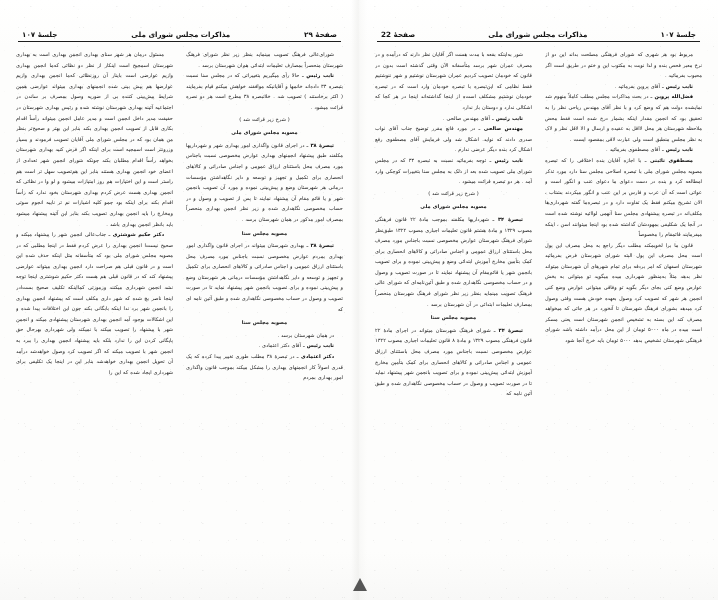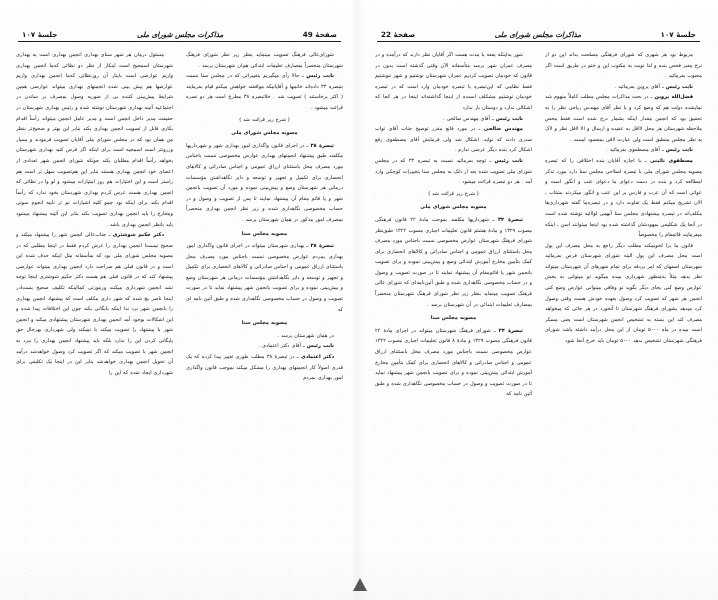--- a/index.html
+++ b/index.html
@@ -86,21 +86,20 @@
     letter-spacing: 0.2px;
     padding: 0 6px 2px 6px;
     height: 13px;
   }
 
   .page-header .hdr-side { white-space: nowrap; text-align: center; }
   .page-header .hdr-center {
     flex: 1;
     text-align: center;
     white-space: nowrap;
-    font-style: italic;
   }
 
   .rule {
     height: 0;
     border-top: 1.6px solid #111;
     margin: 0 2px 7px 2px;
     opacity: .92;
   }
 
   .columns {
@@ -196,21 +195,21 @@
             <p class="cen">مصوبه مجلس شورای ملی</p>
             <p><span class="spk">تبصرهٔ ۳۴ ـ</span> شهرداریها مکلفند بموجب مادهٔ ۲۲ قانون فرهنگی مصوب ۱۳۲۹ و مادهٔ هشتم قانون تعلیمات اجباری مصوب ۱۳۲۲ طبق‌نظر شورای فرهنگ شهرستان عوارض مخصوصی نسبت باجناس مورد مصرف محل باستثنای ارزاق عمومی و اجناس صادراتی و کالاهای انحصاری برای کمک بتأمین مخارج آموزش ابتدائی وضع و پیش‌بینی نموده و برای تصویب بانجمن شهر یا قائم‌مقام آن پیشنهاد نمایند تا در صورت تصویب و وصول و در حساب مخصوصی نگاهداری شده و طبق آئین‌نامه‌ای که شورای عالی فرهنگ تصویب مینماید بنظر زیر نظر شورای فرهنگ شهرستان منحصراً بمصارف تعلیمات ابتدائی در آن شهرستان برسد .</p>
             <p class="cen">مصوبه مجلس سنا</p>
             <p><span class="spk">تبصرهٔ ۳۴ ـ</span> شورای فرهنگ شهرستان میتواند در اجرای مادهٔ ۲۲ قانون فرهنگی مصوب ۱۳۲۹ و مادهٔ ۸ قانون تعلیمات اجباری مصوب ۱۳۲۲ عوارض مخصوصی نسبت باجناس مورد مصرف محل باستثنای ارزاق عمومی و اجناس صادراتی و کالاهای انحصاری برای کمک بتأمین مخارج آموزش ابتدائی پیش‌بینی نموده و برای تصویب بانجمن شهر پیشنهاد نماید تا در صورت تصویب و وصول در حساب مخصوصی نگاهداری شده و طبق آئین نامه که</p>
           </div>
       </div>
     </div>
 
     <div class="page">
       <div class="page-header">
-        <span class="hdr-side">صفحهٔ 49</span>
+        <span class="hdr-side">صفحهٔ ۲۹</span>
         <span class="hdr-center">مذاکرات مجلس شورای ملی</span>
         <span class="hdr-side">جلسهٔ ۱۰۷</span>
       </div>
       <div class="rule"></div>
       <div class="columns">
         <div class="col" id="lp-col-0">
             <p>شورای‌عالی فرهنگ تصویب مینماید بنظر زیر نظر شورای فرهنگ شهرستان منحصراً بمصارف تعلیمات ابتدائی هم‌ان شهرستان برسد .</p>
             <p><span class="spk">نایب رئیس ـ</span> حالا رأی میگیریم بتغییراتی که در مجلس سنا نسبت بتبصره ۳۴ داده‌اند خانمها و آقایانیکه موافقند خواهش میکنم قیام بفرمایند ( اکثر برخاستند ) تصویب شد . خلاتبصره ۳۸ مطرح است هر دو نصره قرائت میشود .</p>
             <p class="cen-lite">( شرح زیر قرائت شد )</p>
             <p class="cen">مصوبه مجلس شورای ملی</p>

